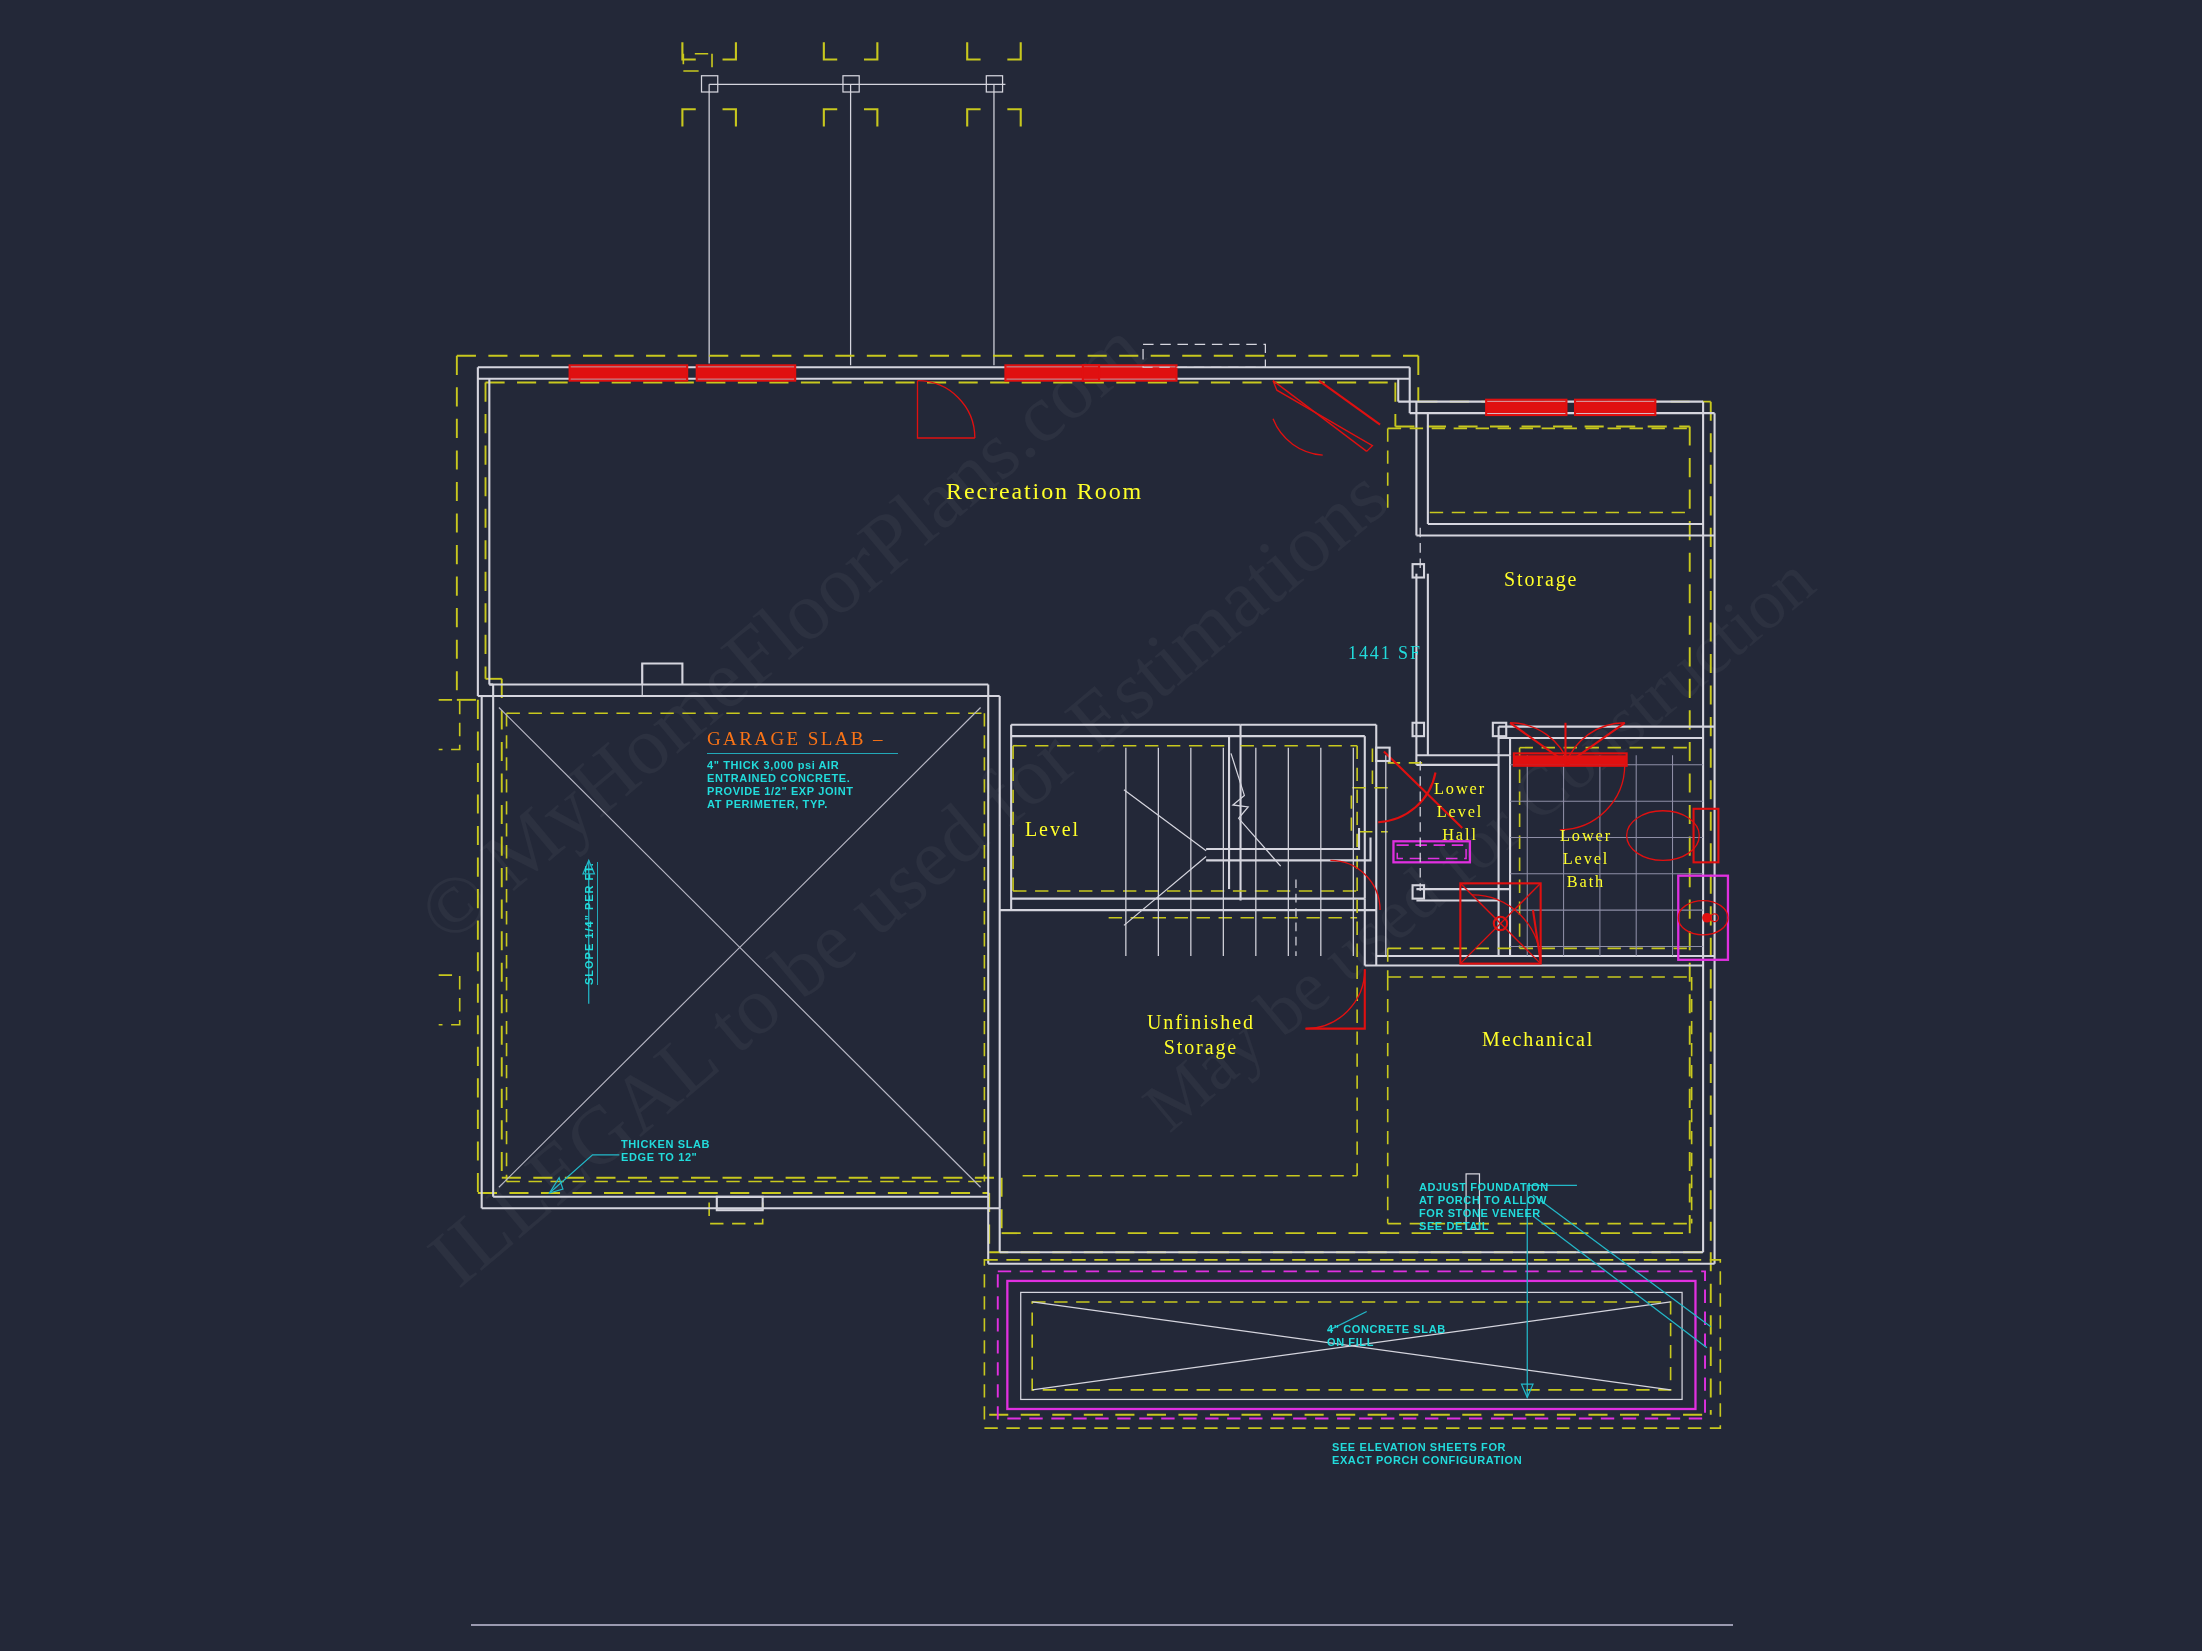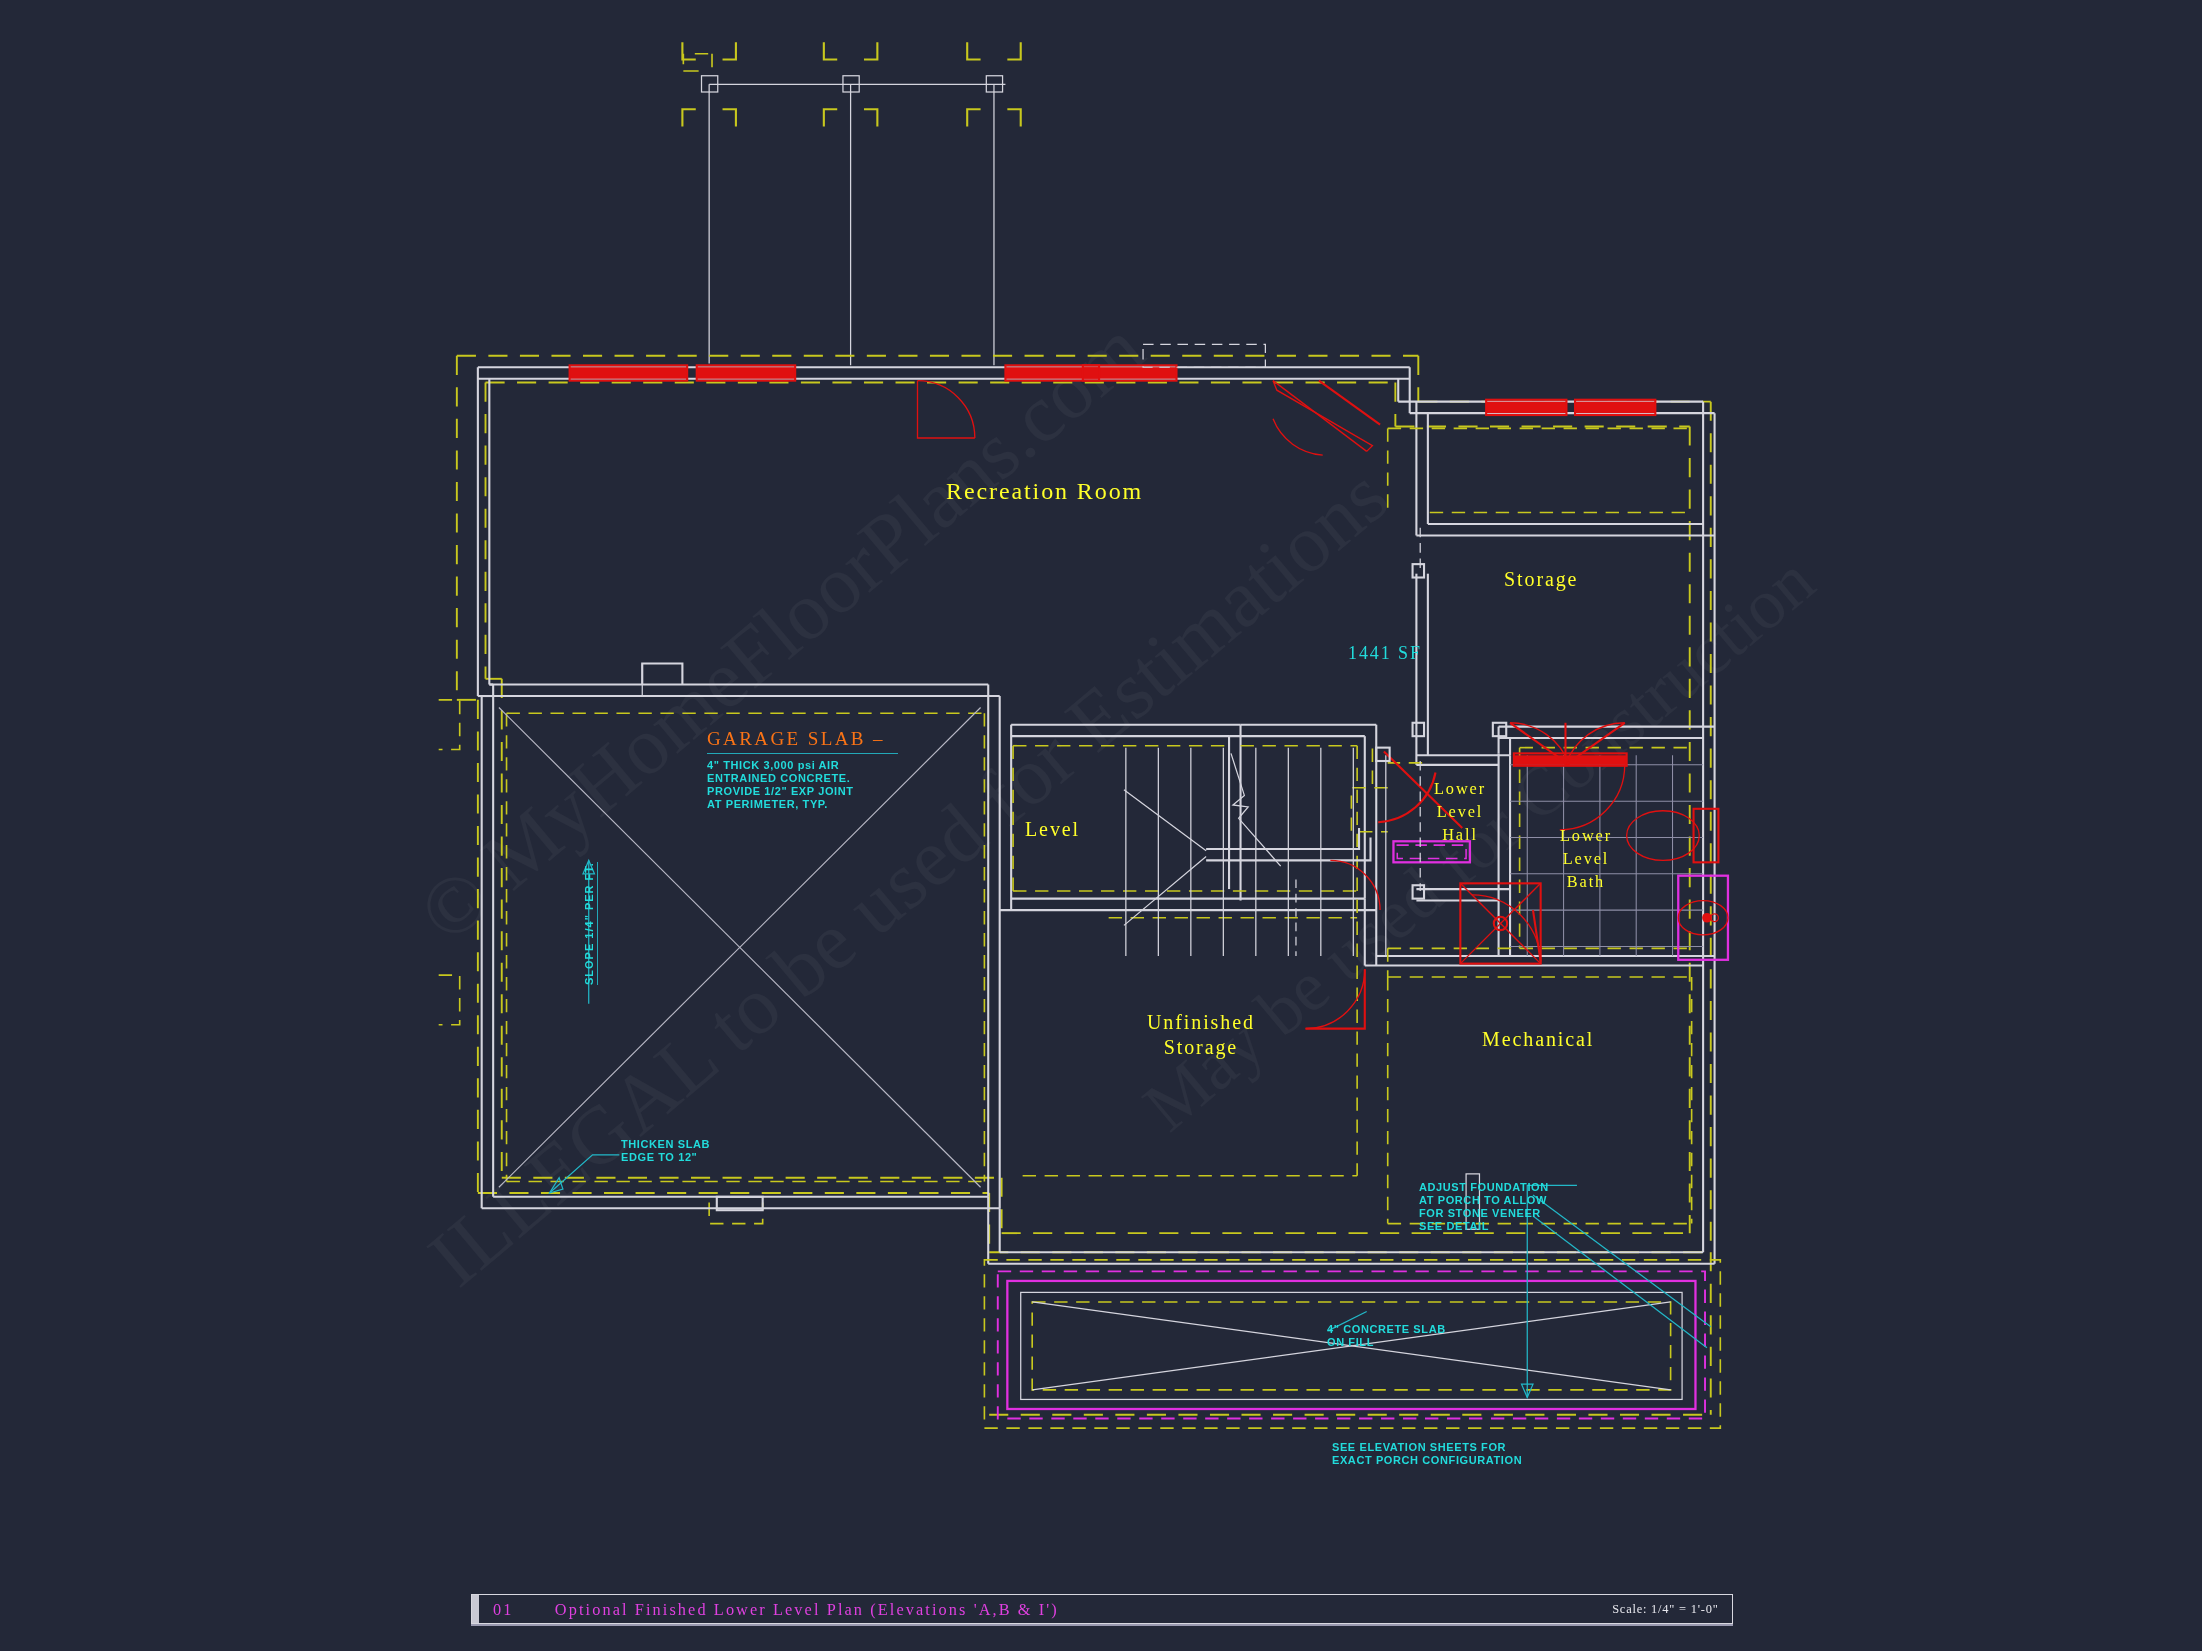--- a/index.html
+++ b/index.html
@@ -413,25 +413,16 @@
 AT PORCH TO ALLOW
 FOR STONE VENEER
 SEE DETAIL</div>
 
   <div class="lbl note" style="left:1327px;top:1323px;">4" CONCRETE SLAB
 ON FILL</div>
 
   <div class="lbl note" style="left:1332px;top:1441px;">SEE ELEVATION SHEETS FOR
 EXACT PORCH CONFIGURATION</div>
 
-  <div id="titlebar">
-    <div class="tb-left"></div>
-    <div class="tb-text">
-      <span>01</span>
-      <span style="display:inline-block;width:29px;"></span>
-      <span>Optional Finished Lower Level Plan (Elevations 'A,B &amp; I')</span>
-    </div>
-    <div class="tb-scale">Scale: 1/4" = 1'-0"</div>
-  </div>
   <div id="tb-underline"></div>
 
 </div>
 
 
 </body></html>

